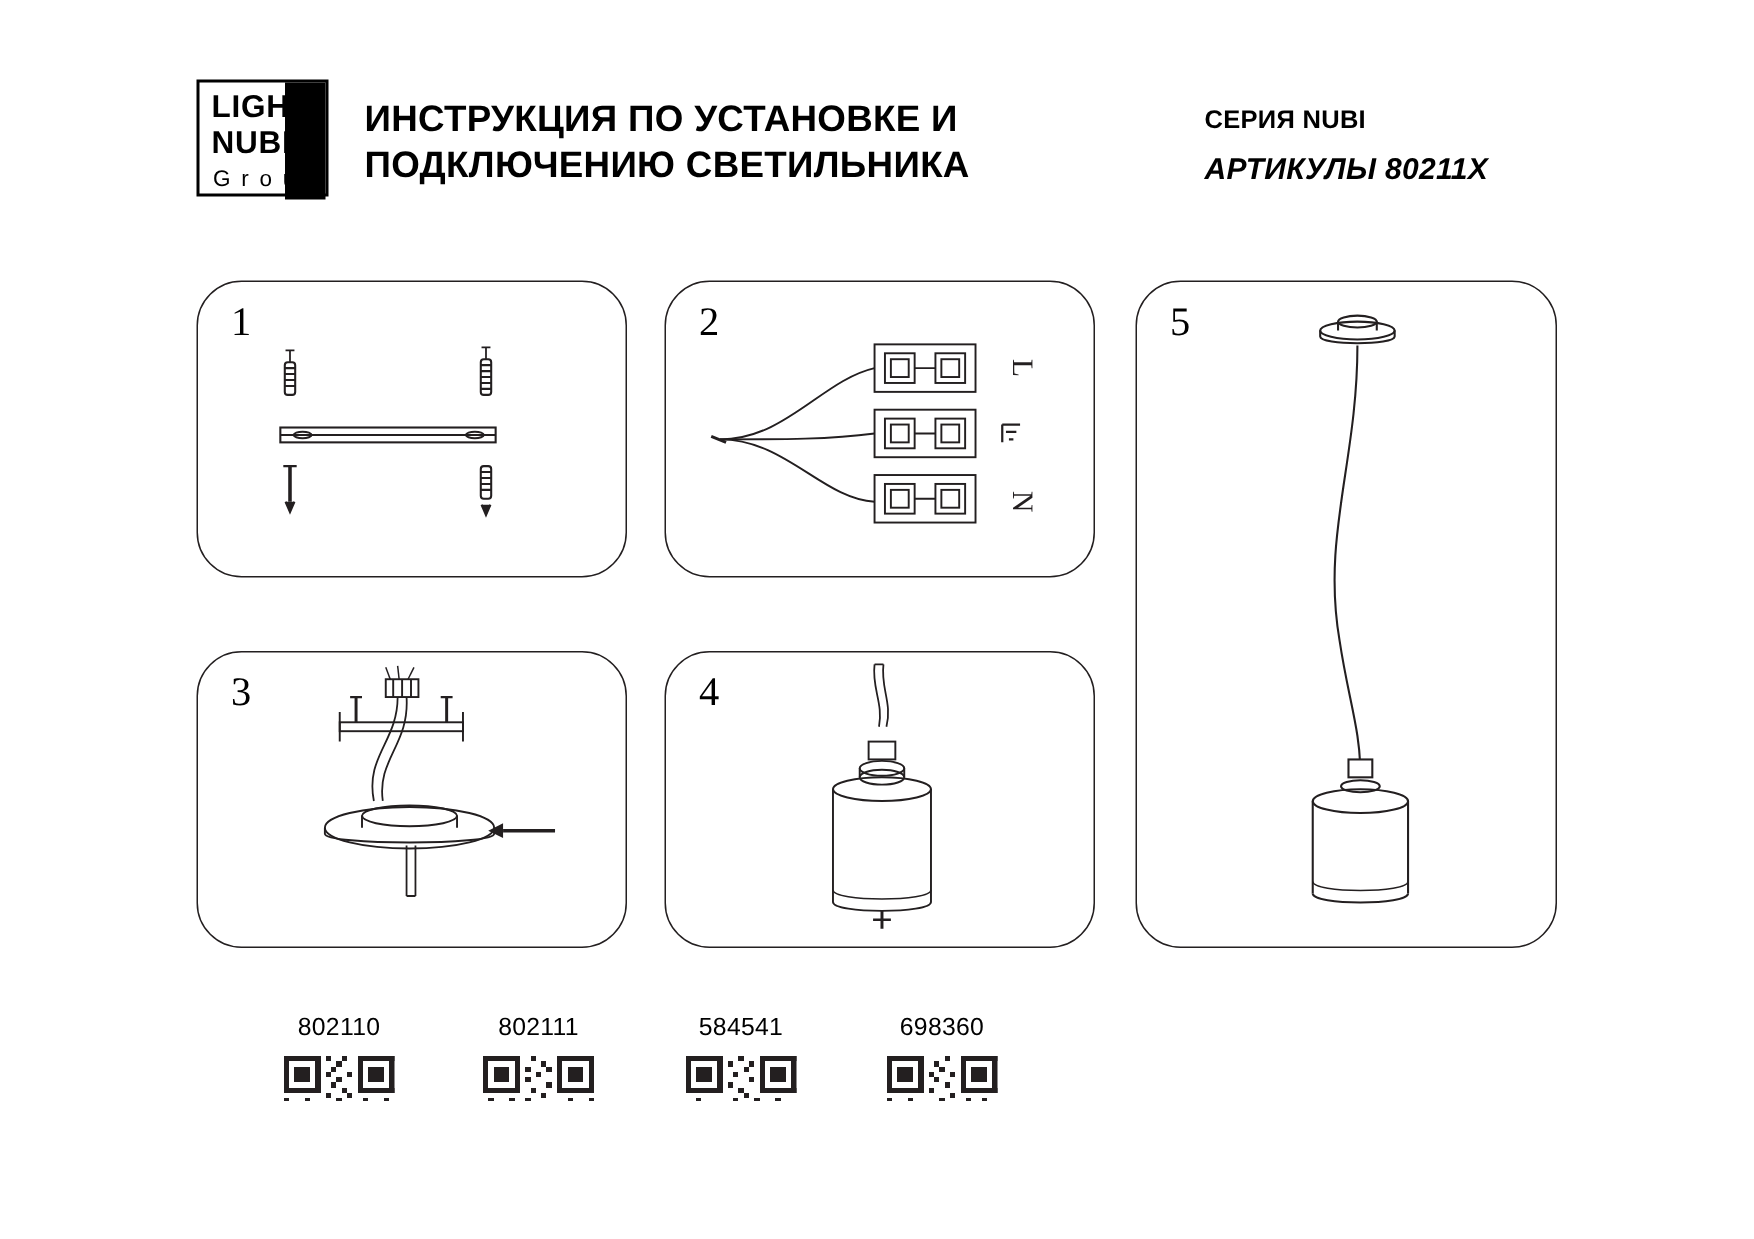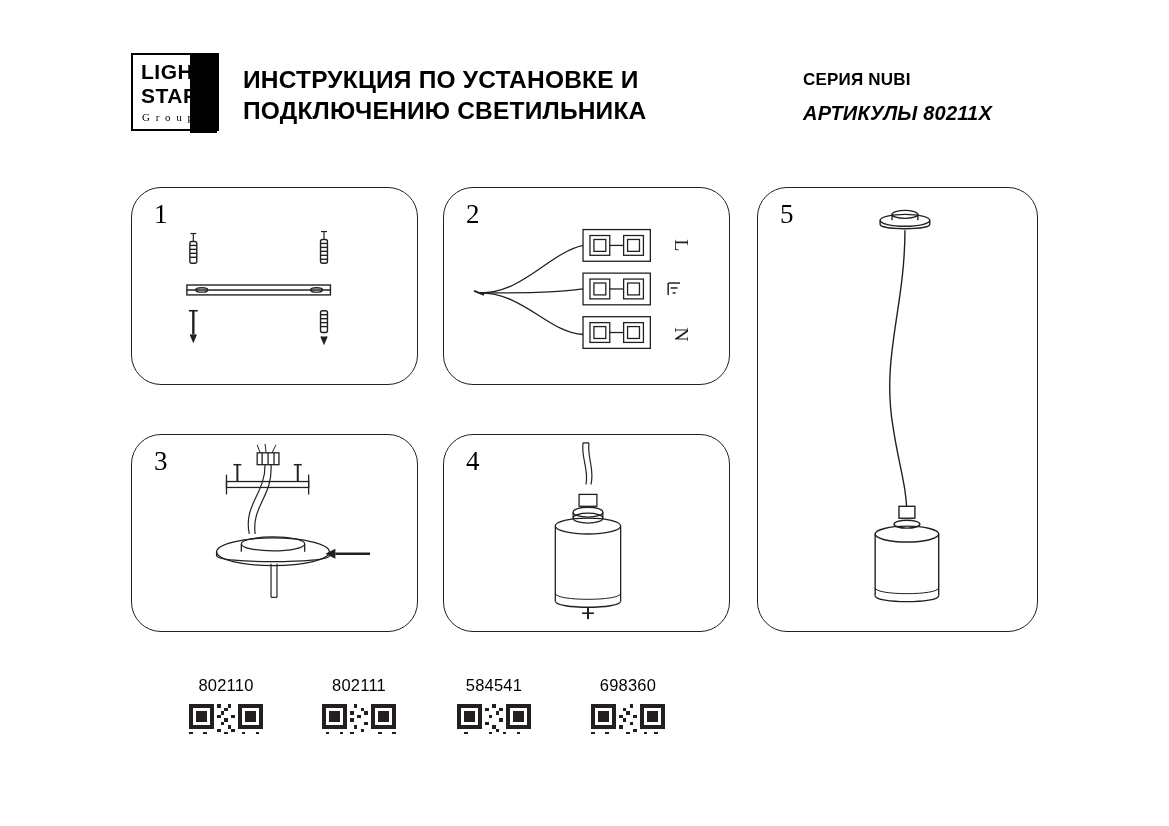--- a/index.html
+++ b/index.html
@@ -60,24 +60,23 @@
     top: 30px;
     font-size: 21px;
     font-weight: bold;
     letter-spacing: .5px;
     line-height: 1;
   }
   .logo-group {
     position: absolute;
     left: 9px;
     top: 57px;
-    font-size: 11px;
+    font-size: 15px;
     letter-spacing: 1.5px;
     line-height: 1;
-    font-family: Liberation Serif, serif;
   }
 
   .title {
     position: absolute;
     left: 243px;
     top: 64px;
     width: 540px;
     font-size: 24.5px;
     font-weight: bold;
     line-height: 1.28;
@@ -159,21 +158,21 @@
 </head>
 <body>
 
 <div class="page">
 
   <div class="header">
 
     <div class="logo-box">
       <div class="blk"></div>
       <div class="logo-light">LIGHT</div>
-      <div class="logo-star">STAR</div>
+      <div class="logo-star">NUBI</div>
       <div class="logo-group">G r o u p</div>
     </div>
 
     <div class="title">ИНСТРУКЦИЯ ПО УСТАНОВКЕ И ПОДКЛЮЧЕНИЮ СВЕТИЛЬНИКА</div>
     <div class="series">СЕРИЯ NUBI</div>
     <div class="article">АРТИКУЛЫ 80211X</div>
   </div>
 
   <div class="panel" id="panel-1">
     <div class="num">1</div>

